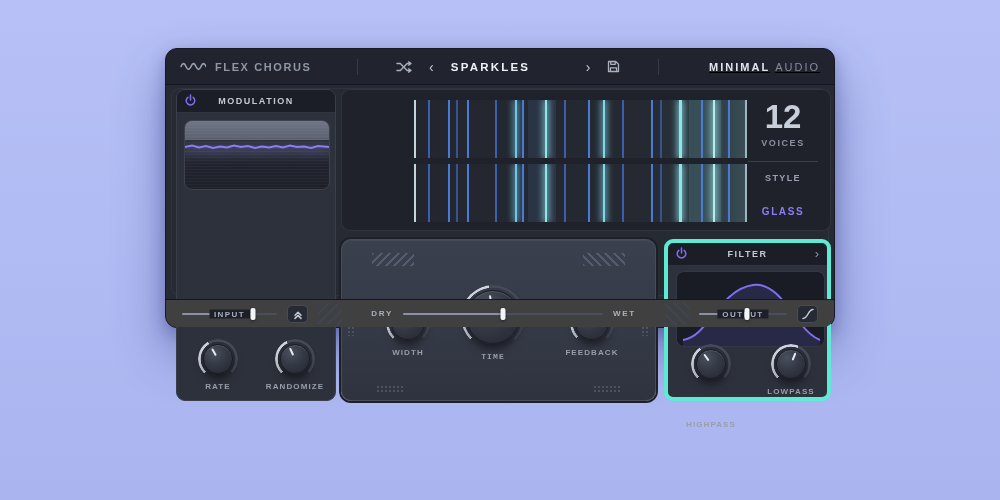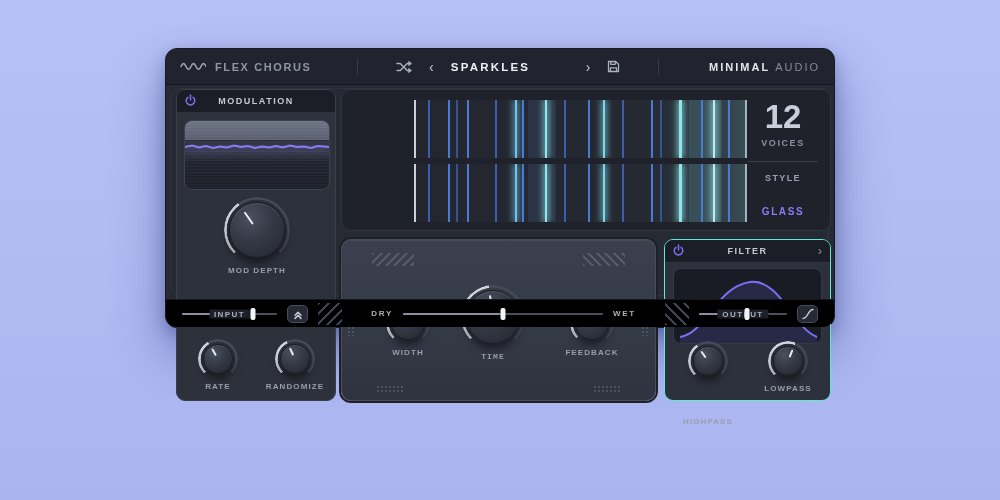--- a/index.html
+++ b/index.html
@@ -13,21 +13,21 @@
   
   .topbar{position:absolute;top:0;left:0;right:0;height:36px;display:flex;align-items:center;
     padding:0 14px;background:#21242e;border-bottom:1px solid #141721;border-radius:11px 11px 0 0;box-sizing:border-box;}
   .logo{display:flex;align-items:center;margin-right:9px;}
   .app-name{font-size:11px;font-weight:700;letter-spacing:1.6px;color:#8f95a3;white-space:nowrap;}
   .tb-center{flex:1;display:flex;align-items:center;justify-content:center;gap:15px;height:16px;
     margin:0 50px 0 46px;border-left:1px solid #343a47;border-right:1px solid #343a47;}
   .nav-arrow{color:#c6cbd6;font-size:14px;line-height:1;cursor:pointer;padding:0 2px;}
   .preset{min-width:118px;text-align:left;font-size:11.5px;font-weight:700;letter-spacing:2.2px;color:#eef0f5;cursor:pointer;}
   .icon-btn{display:flex;align-items:center;justify-content:center;cursor:pointer;}
-  .brand{display:flex;align-items:baseline;gap:5px;font-size:11px;letter-spacing:2px;white-space:nowrap;}
+  .brand{display:flex;align-items:baseline;gap:5px;font-size:11px;letter-spacing:2px;white-space:nowrap;text-decoration:underline;}
   .brand b{color:#e2e5ec;font-weight:700;}
   .brand span{color:#868c9a;font-weight:400;}
 
   
   .main{position:absolute;top:36px;bottom:28px;left:0;right:0;}
   .inner-frame{position:absolute;inset:3px 5px;border:1px solid #2f333e;border-radius:9px;pointer-events:none;}
 
   .panel-header{position:absolute;top:0;left:0;right:0;height:22px;background:#1b1e27;border-bottom:1px solid #303440;
     border-radius:8px 8px 0 0;display:flex;align-items:center;justify-content:center;}
   .panel-title{font-size:9px;font-weight:700;letter-spacing:1.5px;color:#c3c8d3;}
@@ -89,29 +89,29 @@
   .dots.dl{left:5px;top:70px;width:9px;height:26px;}
   .dots.dr{right:5px;top:70px;width:9px;height:26px;}
   .dots.bl{left:34px;bottom:6px;width:28px;height:9px;}
   .dots.br{right:34px;bottom:6px;width:28px;height:9px;}
   .g-width{left:31px;top:66px;width:70px;}
   .g-time{left:111px;top:50px;width:80px;font-family:Liberation Mono, monospace;}
   .g-feedback{left:215px;top:66px;width:70px;}
 
   
   .filter-panel{position:absolute;left:498px;top:154px;width:167px;height:162px;background:#2d313c;
-    border:1px solid #5eead4;border-radius:9px;box-sizing:border-box;}
+    border:4px solid #5eead4;border-radius:9px;box-sizing:border-box;}
   .filter-next{position:absolute;right:8px;top:3px;color:#8a90a0;font-size:13px;cursor:pointer;line-height:16px;}
   .filter-display{position:absolute;left:8px;top:28px;width:149px;height:76px;background:#191c25;border:1px solid #343845;
     border-radius:8px;overflow:hidden;cursor:pointer;box-sizing:border-box;}
   .g-highpass{left:9px;top:106px;width:68px;gap:33px;}
   .g-lowpass{left:89px;top:106px;width:68px;}
 
   
-  .bottombar{position:absolute;left:0;right:0;bottom:0;height:28px;background:#000000;border-top:1px solid #141720;
+  .bottombar{position:absolute;left:0;right:0;bottom:0;height:28px;background:#404040;border-top:1px solid #141720;
     border-radius:0 0 11px 11px;display:flex;align-items:center;gap:10px;padding:0 16px;box-sizing:border-box;}
   .mini-slider{position:relative;height:14px;cursor:pointer;}
   .w95{width:95px;} .w88{width:88px;} .w200{width:200px;}
   .track{position:absolute;left:0;right:0;top:6px;height:2px;background:#4a4f5c;border-radius:1px;}
   .fill{position:absolute;left:0;top:6px;height:2px;background:#8a91a3;border-radius:1px;}
   .handle{position:absolute;top:1px;width:5px;height:12px;background:#f2f4f8;border-radius:2px;
     transform:translateX(-50%);box-shadow:0 1px 3px rgba(0,0,0,.5);cursor:pointer;}
   .slider-label{position:absolute;left:50%;top:50%;transform:translate(-50%,-50%);background:#1d202a;padding:0 5px;
     font-size:8px;font-weight:700;letter-spacing:1.4px;color:#a8aebb;white-space:nowrap;}
   .square-btn{width:21px;height:18px;border-radius:5px;border:1px solid #454b59;background:#262a34;
@@ -175,28 +175,20 @@
           </span>
           <span class="panel-title">MODULATION</span>
         </div>
 
         <div class="wave-display">
           <svg width="144" height="68" viewBox="0 0 144 68">
             <polyline points="0,26 7,24.5 14,26.5 21,25 28,27 35,25.5 42,26.5 49,24.5 56,26 63,25 70,27 77,25.5 84,26.5 91,25 98,26.5 105,24.5 112,26 119,25.5 126,27 133,25 144,26" fill="none" stroke="#8b7cf8" stroke-width="2"></polyline>
           </svg>
         </div>
 
-        <div class="knob-group g-moddepth">
-          <div class="knob s56" style="--angle: -35deg; --sweep: 100deg;">
-            <div class="knob-arc"></div>
-            <div class="knob-body"></div>
-            <div class="knob-ptr"></div>
-          </div>
-          <div class="knob-label">MOD DEPTH</div>
-        </div>
 
         <button class="sync-btn">WIDTH</button>
 
         <div class="knob-group g-rate">
           <div class="knob s30" style="--angle: -30deg; --sweep: 105deg;">
             <div class="knob-arc"></div>
             <div class="knob-body"></div>
             <div class="knob-ptr"></div>
           </div>
           <div class="knob-label">RATE</div>

